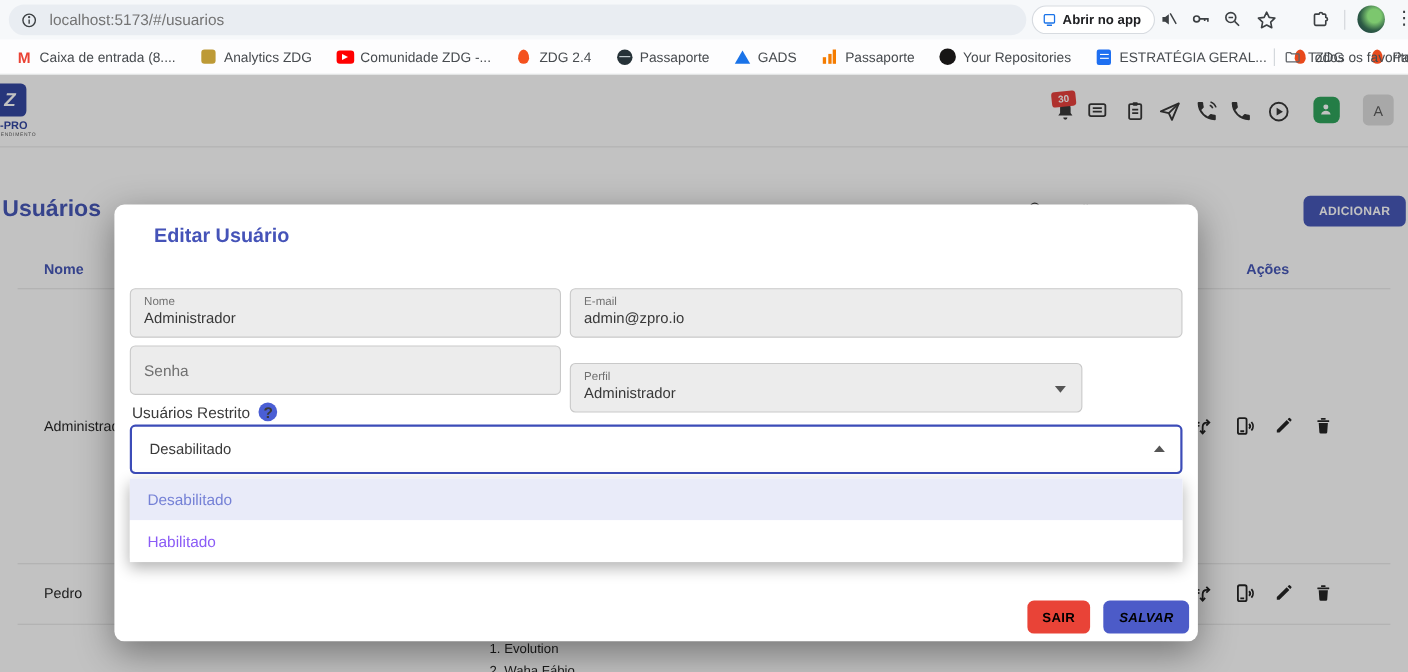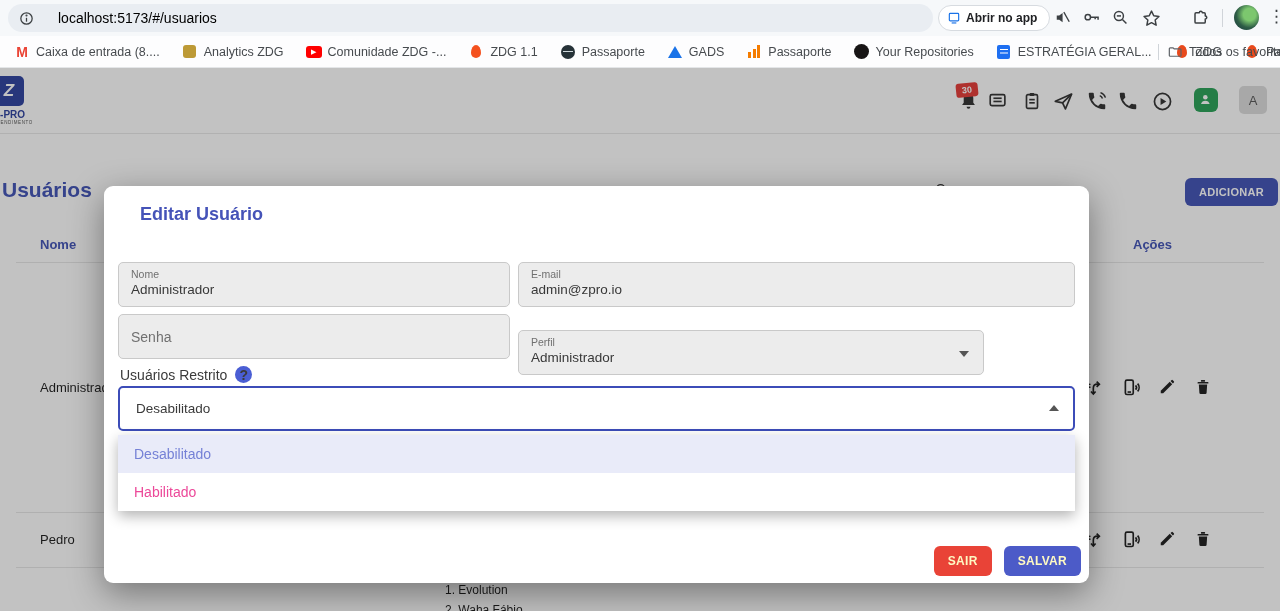--- a/index.html
+++ b/index.html
@@ -3,21 +3,21 @@
 <meta charset="utf-8">
 <style>
   * { margin:0; padding:0; box-sizing:border-box; }
   html,body { width:1280px; height:611px; background:#fff; font-family:"Liberation Sans",sans-serif; }
   .screen { position:relative; width:1280px; height:611px; overflow:hidden; background:#fff; }
 
   
   .toolbar { position:absolute; left:0; top:0; width:1280px; height:36px; background:#f6f8fa; }
   .omnibox { position:absolute; left:8px; top:4px; width:925px; height:28px; background:#e9edf2; border-radius:14px; display:flex; align-items:center; }
   .omnibox .info { margin-left:10px; display:flex; }
-  .url-text { margin-left:23px; font-size:14px; color:#000000; }
+  .url-text { margin-left:10px; font-size:14px; color:#737373; }
   .open-app { position:absolute; left:938px; top:5px; height:26px; background:#fff; border:1px solid #d7dbe0; border-radius:13px; display:flex; align-items:center; padding:0 12px 0 8px; gap:5px; }
   .open-app span { font-size:12px; font-weight:bold; color:#202124; }
   .tb-ic { position:absolute; top:7px; width:22px; height:22px; display:flex; align-items:center; justify-content:center; cursor:pointer; }
   .tb-sep { position:absolute; left:1222px; top:9px; width:1px; height:18px; background:#d0d4d9; }
   .tb-avatar { position:absolute; left:1234px; top:5px; width:25px; height:25px; border-radius:50%; background:radial-gradient(circle at 62% 38%, #7cc76e 0 28%, #2e5d46 60%, #14333c 100%); }
   .kebab { position:absolute; left:1268px; top:6px; font-size:17px; color:#3c4043; }
 
   .bookmarks { position:absolute; left:0; top:36px; width:1280px; height:32px; background:#fdfdfe; border-bottom:1px solid #e4e6e8; display:flex; align-items:center; padding-left:14px; gap:22px; white-space:nowrap; }
   .bm { display:flex; align-items:center; gap:6px; font-size:12.5px; color:#474b4f; cursor:pointer; flex:0 0 auto; }
   .bm-right { position:absolute; left:1158px; top:0; height:32px; display:flex; align-items:center; gap:8px; }
@@ -73,25 +73,25 @@
   .field-plain { display:flex; align-items:center; font-size:14px; color:#707070; }
   .caret-down { position:absolute; right:14px; top:20px; width:0; height:0; border-left:5px solid transparent; border-right:5px solid transparent; border-top:6px solid #555; }
   .restrito { position:absolute; left:16px; top:180px; display:flex; align-items:center; gap:8px; }
   .restrito span { font-size:14px; color:#3a3a3a; }
   .help { width:17px; height:17px; border-radius:50%; background:#4a5ed4; color:#fff; font-size:11px; font-weight:bold; display:flex; align-items:center; justify-content:center; cursor:pointer; }
   .select { position:absolute; left:14px; top:200px; width:957px; height:45px; background:#fff; border:2px solid #3c4cb8; border-radius:5px; display:flex; align-items:center; padding:0 16px; font-size:13.5px; color:#3a3a3a; cursor:pointer; }
   .select .caret-up { position:absolute; right:14px; top:17px; width:0; height:0; border-left:5px solid transparent; border-right:5px solid transparent; border-bottom:6px solid #555; }
   .dropdown { position:absolute; left:14px; top:249px; width:957px; background:#fff; border-radius:0 0 4px 4px; box-shadow:0 5px 14px rgba(0,0,0,.3); z-index:70; }
   .opt { height:38px; display:flex; align-items:center; padding-left:16px; font-size:14px; cursor:pointer; }
   .opt-active { background:#e9ebf9; color:#7581d6; }
-  .opt-normal { background:#fff; color:#ec4899; }
+  .opt-normal { background:#fff; color:#8b5cf6; }
   .modal-footer { position:absolute; right:8px; top:360px; display:flex; gap:12px; }
-  .btn { border:none; border-radius:6px; color:#fef9c3; font-size:12px; font-weight:bold; padding:8px 14px; letter-spacing:.3px; cursor:pointer; }
+  .btn { border:none; border-radius:6px; color:#000000; font-size:12px; font-weight:bold; padding:8px 14px; letter-spacing:.3px; cursor:pointer; }
   .btn-exit { background:#e94337; }
-  .btn-save { background:#4c5bc8; }
+  .btn-save { background:#4c5bc8;font-style:italic; }
 
   svg { display:block; }
 </style>
 </head>
 <body>
 
 <div class="screen">
 
   <div class="toolbar">
     <div class="omnibox">
@@ -160,21 +160,21 @@
     <span class="bm">
         <span class="fav">
           <span class="fav-yt">▶</span>
         </span>
         <span>Comunidade ZDG -...</span>
       </span>
     <span class="bm">
         <span class="fav">
           <span class="fav-flame"></span>
         </span>
-        <span>ZDG 1.1</span>
+        <span>ZDG 2.4</span>
       </span>
     <span class="bm">
         <span class="fav">
           <span class="fav-globe"></span>
         </span>
         <span>Passaporte</span>
       </span>
     <span class="bm">
         <span class="fav">
           <span class="fav-tri"></span>

